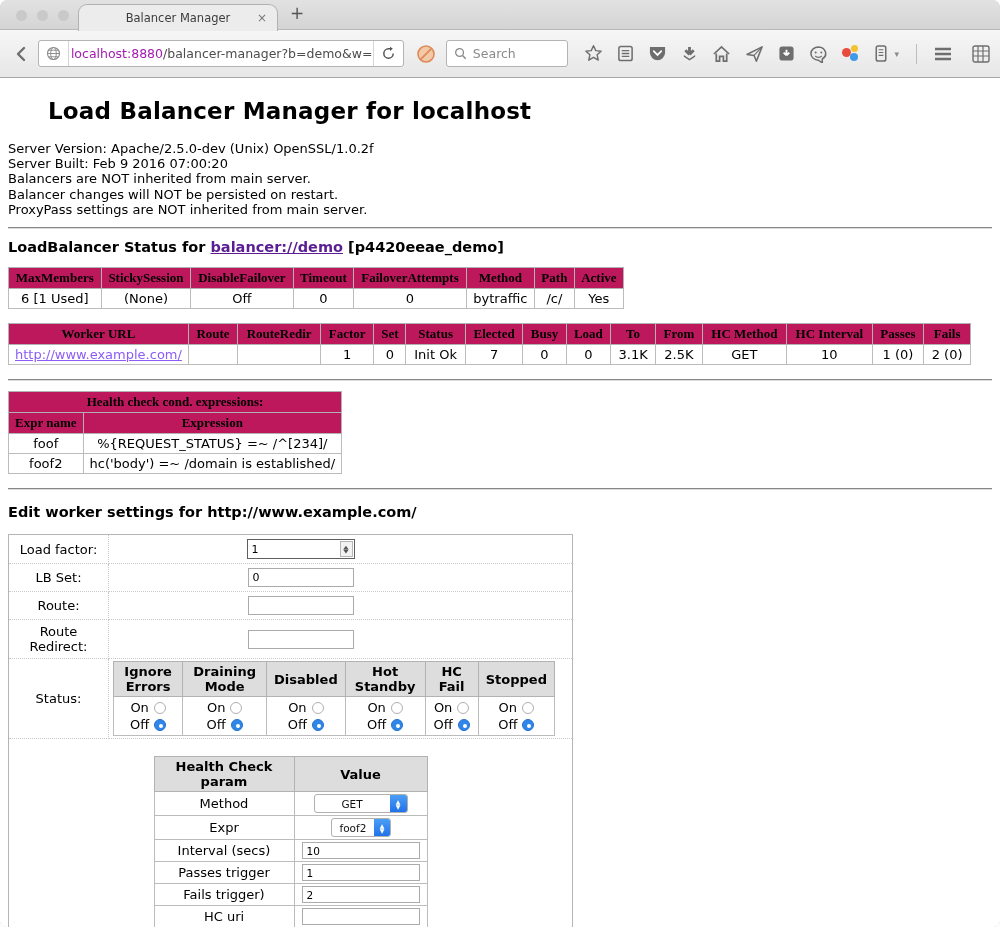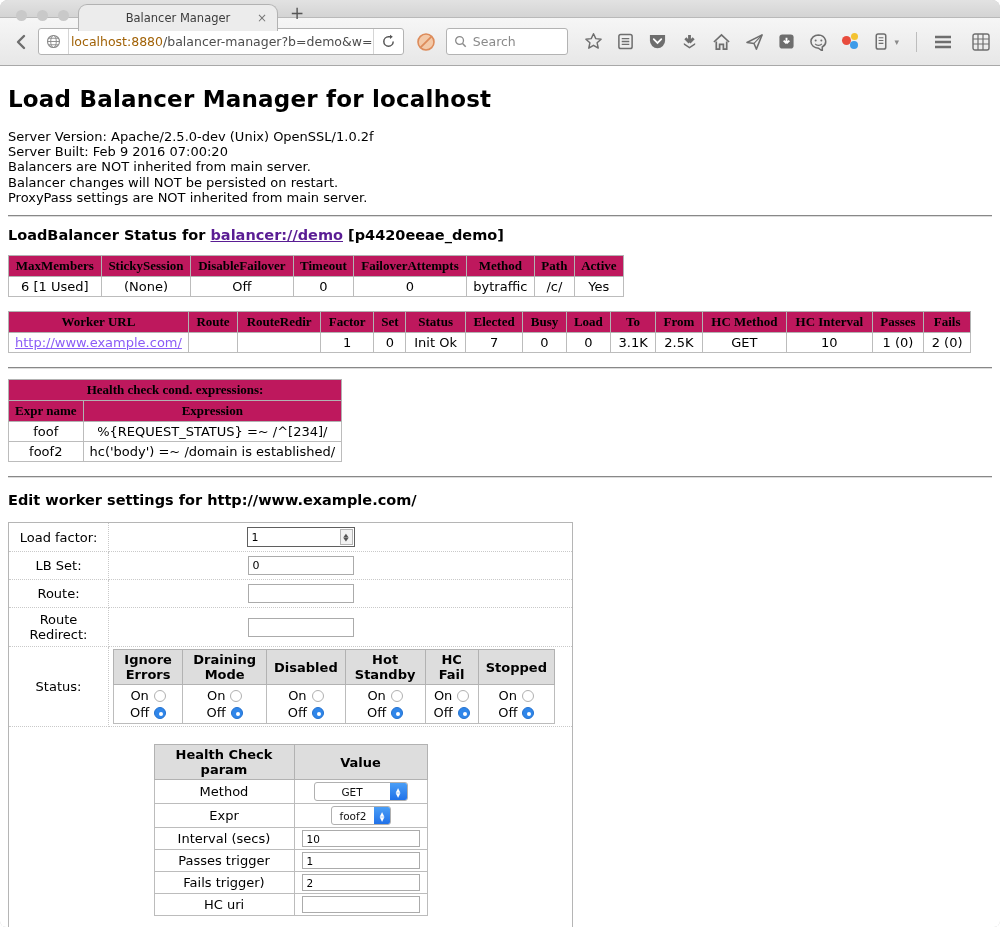--- a/index.html
+++ b/index.html
@@ -1,53 +1,53 @@
 <!DOCTYPE html>
 <html><head>
 <meta charset="utf-8">
 <style>
   * { margin:0; padding:0; box-sizing:border-box; }
   html,body { width:1000px; height:927px; background:#fff; font-family:"DejaVu Sans", sans-serif; }
   .window { width:1000px; height:927px; border-radius:8px 8px 6px 6px; overflow:hidden; position:relative;
             box-shadow: inset 0 0 0 1px rgba(0,0,0,.22); background:#fff; }
 
   
-  .tabbar { height:18px; background:linear-gradient(#e2e2e2,#d4d4d4); position:relative; border-bottom:1px solid #b9b9b9; }
+  .tabbar { height:30px; background:linear-gradient(#e2e2e2,#d4d4d4); position:relative; border-bottom:1px solid #b9b9b9; }
   .traffic { position:absolute; top:10px; left:16px; display:flex; gap:10px; }
   .traffic span { width:11px; height:11px; border-radius:50%; background:#c9c9c9; display:block; }
   .tab { position:absolute; left:78px; top:4px; width:200px; height:27px; background:#ececec;
          border:1px solid #b2b2b2; border-bottom:none; border-radius:9px 9px 0 0;
          display:flex; align-items:center; justify-content:center; font-size:11.5px; color:#3c3c3c; }
   .tab .close { position:absolute; right:10px; top:6px; font-size:12px; color:#777; cursor:default; }
   .newtab { position:absolute; left:290px; top:3px; font-size:17px; color:#555; }
 
   .navbar { height:48px; background:linear-gradient(#f6f6f6,#e7e7e7); border-bottom:1px solid #a8a8a8;
             display:flex; align-items:center; padding:0 10px; }
   .icon { display:inline-flex; align-items:center; justify-content:center; color:#6e6e6e; }
   .backbtn { width:26px; height:26px; margin-right:4px; }
   .urlfield { width:398px; height:27px; background:#fff; border:1px solid #b3b3b3; border-radius:3px;
               display:flex; align-items:center; overflow:hidden; }
   .urlfield .seg { padding:0 7px; height:100%; display:flex; align-items:center; }
   .urlfield .divider { width:1px; height:27px; background:#d5d5d5; }
   .urltext { font-size:12.5px; white-space:nowrap; overflow:hidden; flex:1; padding-left:2px; }
-  .urltext .domain { color:#a16207; }
+  .urltext .domain { color:#a21caf; }
   .urltext .path { color:#4d4d4d; }
   .blocked { margin:0 10px 0 12px; }
   .searchfield { width:132px; height:27px; background:#fff; border:1px solid #b3b3b3; border-radius:3px;
                  display:flex; align-items:center; padding:0 7px; gap:6px; }
   .searchfield .ph { color:#8a8a8a; font-size:12.5px; }
   .tools { display:flex; align-items:center; gap:14px; margin-left:16px; }
   .vsep { width:1px; height:20px; background:#bdbdbd; margin:0 3px; }
   .dotscluster { position:relative; width:18px; height:18px; }
   .dotscluster i { position:absolute; border-radius:50%; display:block; }
   .caret { font-size:9px; color:#8a8a8a; margin-left:-8px; }
 
   
   .content { background:#fff; padding:20px 8px 0 8px; color:#000; }
-  h1.title { font-size:23px; font-weight:bold; letter-spacing:.2px; }
+  h1.title { font-size:23px; font-weight:bold; letter-spacing:.2px;margin-left:40px; }
   .info { margin-top:17px; font-size:13px; line-height:15.2px; }
   hr.rule { border:0; border-top:2px groove #dcdcdc; margin:10px 0; }
   h3.sub { font-size:14.5px; font-weight:bold; margin:10px 0 12px 0; }
   h3.sub a { color:#5a1d94; }
 
   table.classic { border-collapse:collapse; font-size:13px; margin-bottom:14px; }
   table.classic th { background:#be185d; font-weight:bold; border:1px solid #b2b2b2; padding:2px 6px;font-family:Liberation Serif, serif; }
   table.classic td { border:1px solid #bcbcbc; padding:2px 6px; text-align:center; background:#fff; }
   table.classic { border:1px solid #9a9a9a; }
   td.left { text-align:left; }

